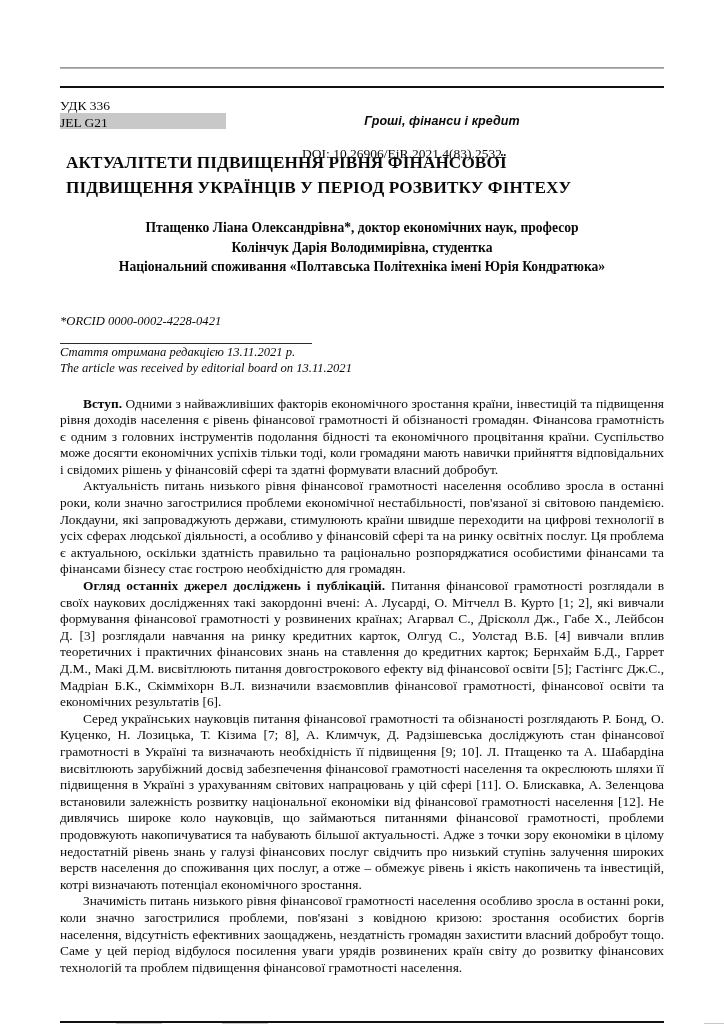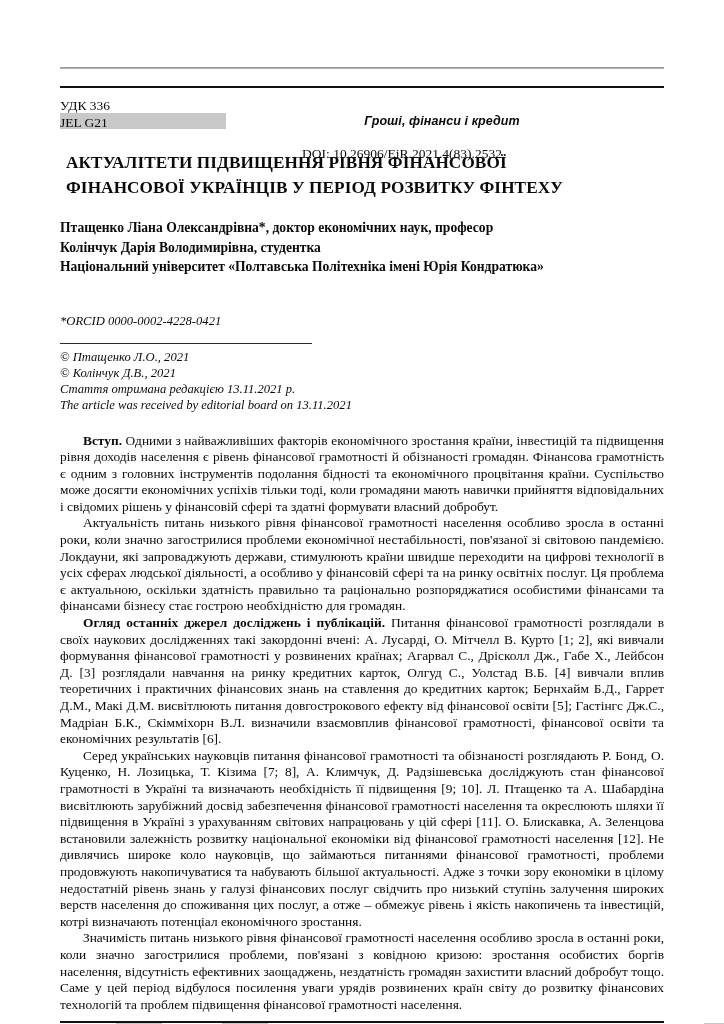--- a/index.html
+++ b/index.html
@@ -87,20 +87,21 @@
     font-weight: bold;
     font-size: 17.2px;
     line-height: 25px;
     letter-spacing: .1px;
     padding: 0 6px;
   }
 
   
   .authors {
     margin-top: 18px;
+    text-align: center;
     font-weight: bold;
     font-size: 13.6px;
     line-height: 19.5px;
   }
   .authors .affil { white-space: nowrap; }
 
   
   .orcid {
     margin-top: 36px;
     font-style: italic;
@@ -190,36 +191,32 @@
   </div>
 
   <div class="idblock">
     <div class="udk">УДК 336</div>
     <div class="jel">JEL G21</div>
     <div class="doi">DOI: 10.26906/EiR.2021.4(83).2532</div>
   </div>
 
   <h1 class="article-title">
     <span>АКТУАЛІТЕТИ ПІДВИЩЕННЯ РІВНЯ ФІНАНСОВОЇ</span><br>
-    <span>ФІНАНСОВОЇ УКРАЇНЦІВ У ПЕРІОД РОЗВИТКУ ФІНТЕХУ</span>
+    <span>ПІДВИЩЕННЯ УКРАЇНЦІВ У ПЕРІОД РОЗВИТКУ ФІНТЕХУ</span>
   </h1>
 
   <div class="authors">
     <div>Птащенко Ліана Олександрівна*, доктор економічних наук, професор</div>
     <div>Колінчук Дарія Володимирівна, студентка</div>
-    <div class="affil">Національний університет «Полтавська Політехніка імені Юрія Кондратюка»</div>
+    <div class="affil">Національний споживання «Полтавська Політехніка імені Юрія Кондратюка»</div>
   </div>
 
   <div class="orcid">*ORCID 0000-0002-4228-0421</div>
 
   <div class="copyrule"></div>
-  <div class="copyright">
-    <div>© Птащенко Л.О., 2021</div>
-    <div>© Колінчук Д.В., 2021</div>
-  </div>
 
   <div class="received">
     <div>Стаття отримана редакцією 13.11.2021 р.</div>
     <div>The article was received by editorial board on 13.11.2021</div>
   </div>
 
   <div class="body-text">
     <p>
       <b>Вступ.</b><span> Одними з найважливіших факторів економічного зростання країни, інвестицій та підвищення рівня доходів населення є рівень фінансової грамотності й обізнаності громадян. Фінансова грамотність є одним з головних інструментів подолання бідності та економічного процвітання країни. Суспільство може досягти економічних успіхів тільки тоді, коли громадяни мають навички прийняття відповідальних і свідомих рішень у фінансовій сфері та здатні формувати власний добробут.</span>
     </p>

